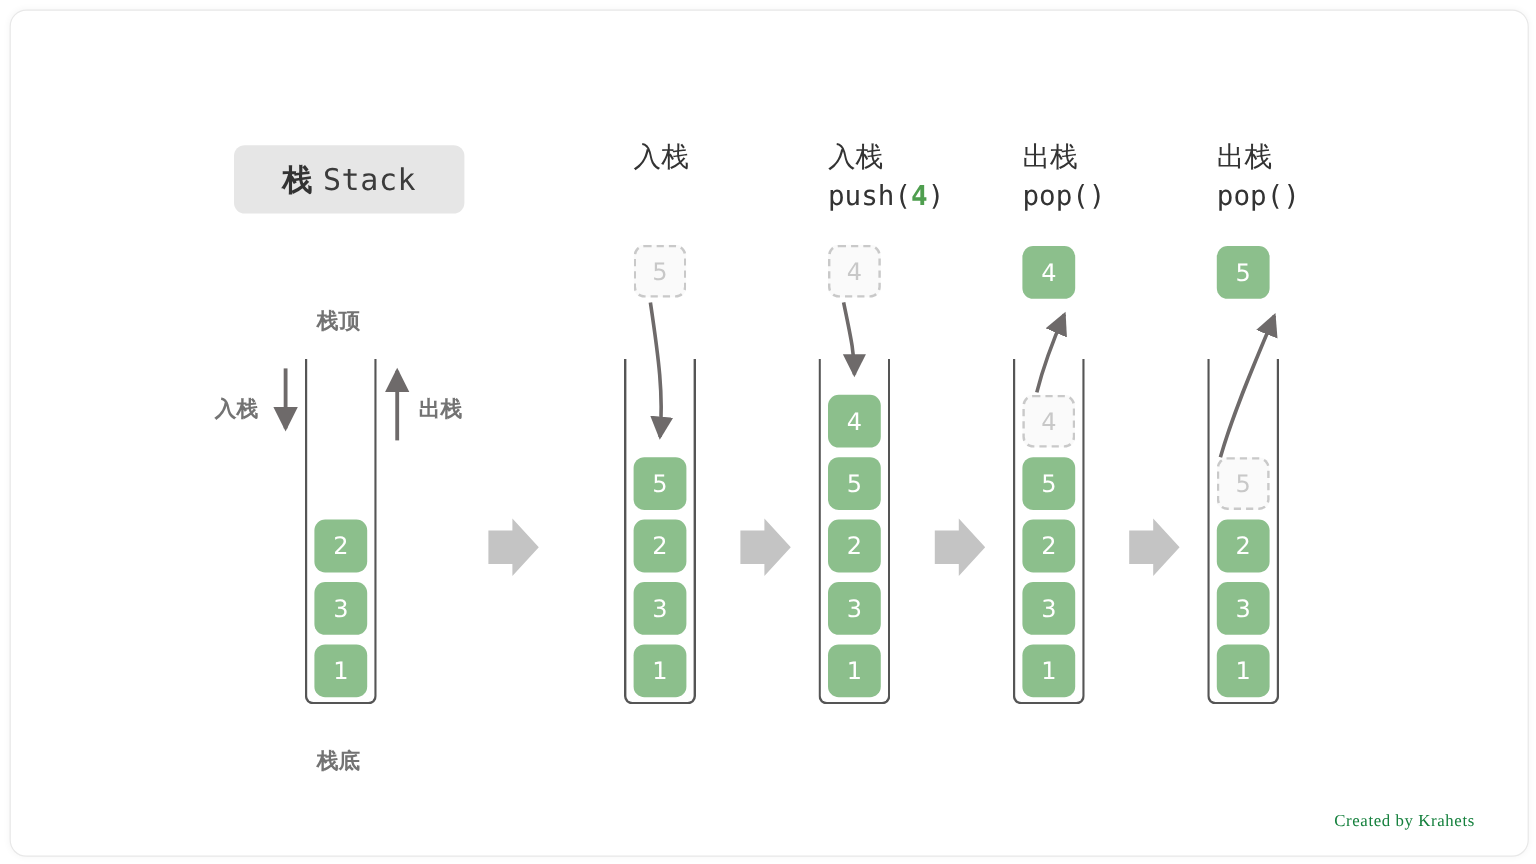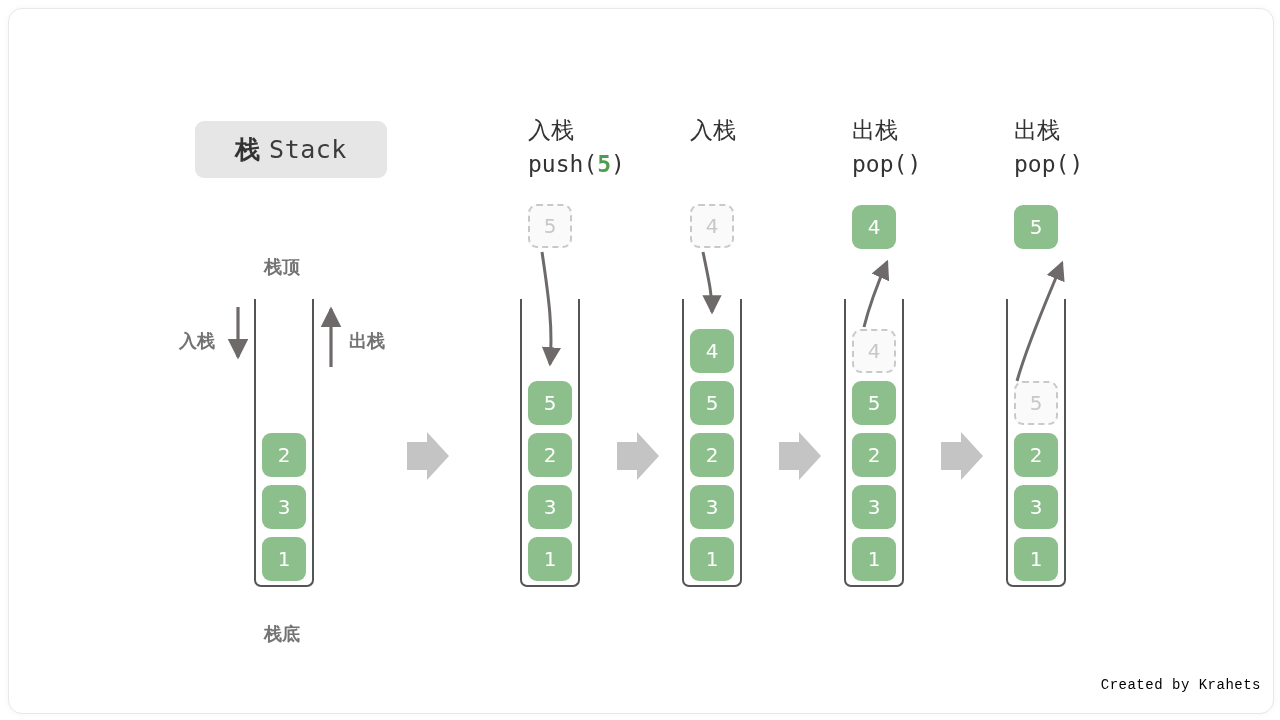--- a/index.html
+++ b/index.html
@@ -127,50 +127,50 @@
   #overlay {
     position: absolute;
     left: 0; top: 0;
     width: 1264px; height: 704px;
     pointer-events: none;
   }
 
   
   #footer {
     position: absolute;
-    right: 12px;
+    right: 44px;
     bottom: 20px;
-    font-family: Liberation Mono, monospace;
+    font-family: Liberation Serif, serif;
     font-size: 14px;
-    color: #000000;
+    color: #15803d;
     letter-spacing: 0.5px;
   }
 </style>
 </head>
 <body>
 
 <div id="canvas">
 
   <div id="title-badge">
     <span class="cn">栈</span>
     <span class="en">Stack</span>
   </div>
 
   <div class="cn-label" style="left:255px; top:246px;">栈顶</div>
   <div class="cn-label" style="left:170px; top:320px;">入栈</div>
   <div class="cn-label" style="left:340px; top:320px;">出栈</div>
   <div class="cn-label" style="left:255px; top:613px;text-align:right;">栈底</div>
 
   <div class="col-head" style="left:519px; top:104px;">
     <div class="line1">入栈</div>
-    <div class="line2"><span>push(</span><span class="arg">5</span><span>)</span></div>
   </div>
 
   <div class="col-head" style="left:681px; top:104px;">
     <div class="line1">入栈</div>
+    <div class="line2"><span>push(</span><span class="arg">4</span><span>)</span></div>
   </div>
 
   <div class="col-head" style="left:843px; top:104px;">
     <div class="line1">出栈</div>
     <div class="line2"><span>pop(</span><span class="arg"></span><span>)</span></div>
   </div>
 
   <div class="col-head" style="left:1005px; top:104px;">
     <div class="line1">出栈</div>
     <div class="line2"><span>pop(</span><span class="arg"></span><span>)</span></div>

